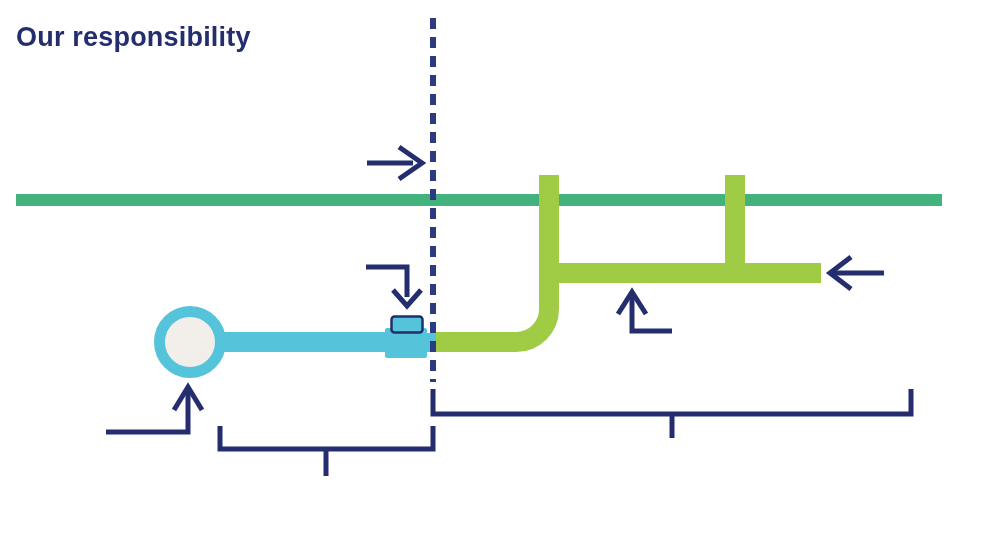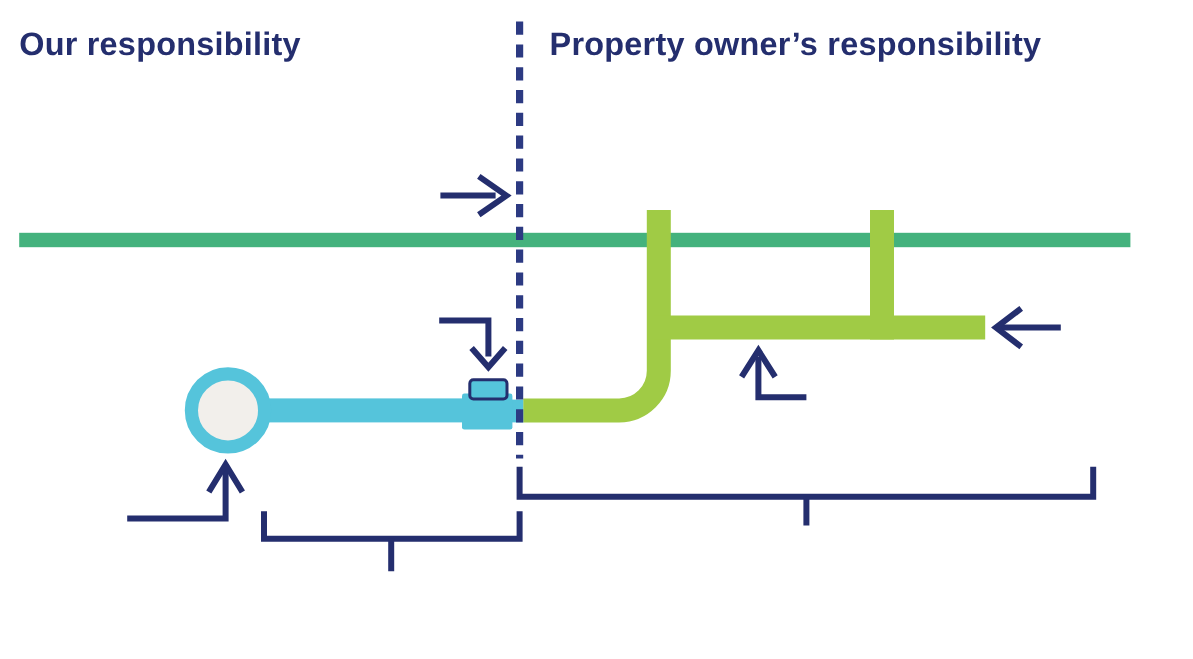--- a/index.html
+++ b/index.html
@@ -32,21 +32,20 @@
     top: 0;
   }
 </style>
 </head>
 <body>
 
 <div class="stage">
 
   <div class="title title-left">Our responsibility</div>
 
-  <div class="title title-right">Property owner’s responsibility</div>
 
   <svg class="diagram" width="994" height="549" viewBox="0 0 994 549">
 
     <rect x="16" y="194" width="963" height="12" fill="#44b27d"></rect>
 
     <path d="M436 342 H516 A33 33 0 0 0 549 309 V175" fill="none" stroke-width="20" stroke="#a0cb45"></path>
     <line x1="545" y1="273" x2="821" y2="273" stroke-width="20" stroke="#a0cb45"></line>
     <line x1="735" y1="175" x2="735" y2="283" stroke-width="20" stroke="#a0cb45"></line>
 
     <rect x="214" y="332" width="172" height="20" fill="#55c4db"></rect>

